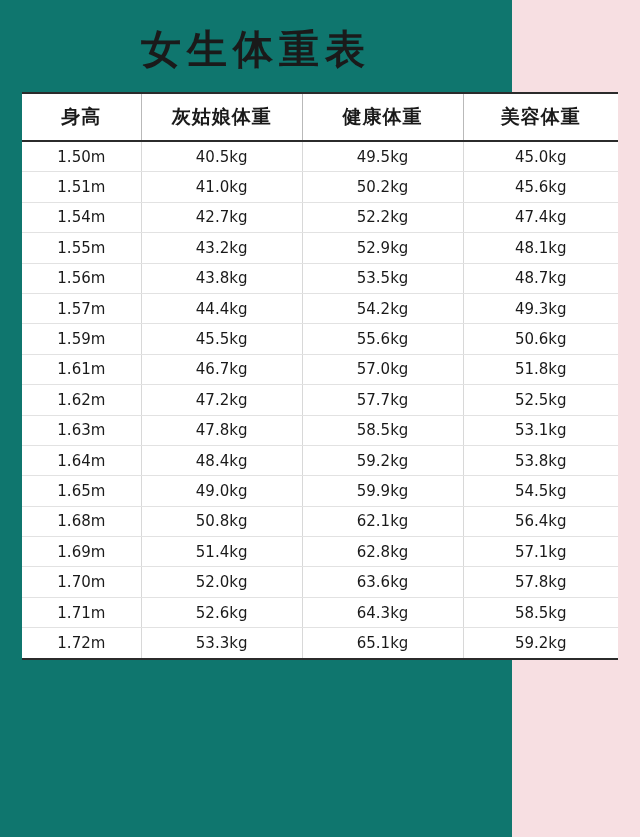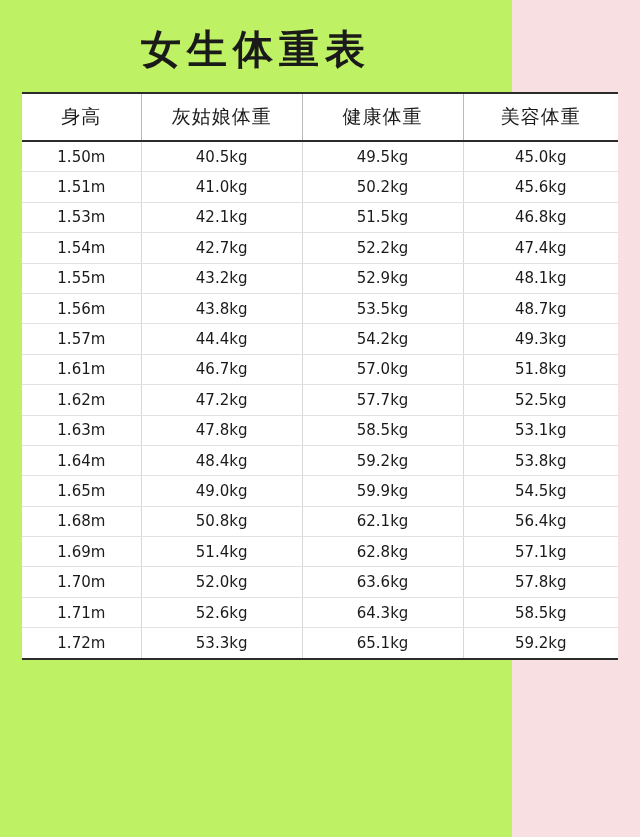--- a/index.html
+++ b/index.html
@@ -10,21 +10,21 @@
     width: 640px;
     height: 837px;
     background: #f7dfe2;
     font-family: "Liberation Sans", sans-serif;
     overflow: hidden;
   }
   .page {
     position: relative;
     width: 512px;
     height: 837px;
-    background: #bef264;
+    background: #0f766e;
     box-sizing: border-box;
   }
   .title {
     text-align: center;
     font-size: 40px;
     font-weight: bold;
     letter-spacing: 6px;
     color: #1a1a1a;
     padding-top: 22px;
     padding-bottom: 14px;
@@ -45,21 +45,21 @@
     width: 100%;
     table-layout: fixed;
   }
   th, td {
     text-align: center;
     color: #1a1a1a;
     font-family: "DejaVu Sans", "Liberation Sans", sans-serif;
   }
   thead th {
     font-size: 19px;
-    font-weight: normal;
+    font-weight: bold;
     letter-spacing: 1px;
     height: 44px;
     border-bottom: 2px solid #2b2b2b;
     border-right: 1px solid #b9b9b9;
   }
   thead th:last-child { border-right: none; text-align: center; }
   tbody td {
     font-size: 15px;
     height: 27.4px;
     border-bottom: 1px solid #e2e2e2;
@@ -103,26 +103,20 @@
             <td>49.5kg</td>
             <td>45.0kg</td>
           </tr>
           <tr>
             <td>1.51m</td>
             <td>41.0kg</td>
             <td>50.2kg</td>
             <td>45.6kg</td>
           </tr>
           <tr>
-            <td>1.53m</td>
-            <td>42.1kg</td>
-            <td>51.5kg</td>
-            <td>46.8kg</td>
-          </tr>
-          <tr>
             <td>1.54m</td>
             <td>42.7kg</td>
             <td>52.2kg</td>
             <td>47.4kg</td>
           </tr>
           <tr>
             <td>1.55m</td>
             <td>43.2kg</td>
             <td>52.9kg</td>
             <td>48.1kg</td>
@@ -133,20 +127,26 @@
             <td>53.5kg</td>
             <td>48.7kg</td>
           </tr>
           <tr>
             <td>1.57m</td>
             <td>44.4kg</td>
             <td>54.2kg</td>
             <td>49.3kg</td>
           </tr>
           <tr>
+            <td>1.59m</td>
+            <td>45.5kg</td>
+            <td>55.6kg</td>
+            <td>50.6kg</td>
+          </tr>
+          <tr>
             <td>1.61m</td>
             <td>46.7kg</td>
             <td>57.0kg</td>
             <td>51.8kg</td>
           </tr>
           <tr>
             <td>1.62m</td>
             <td>47.2kg</td>
             <td>57.7kg</td>
             <td>52.5kg</td>

